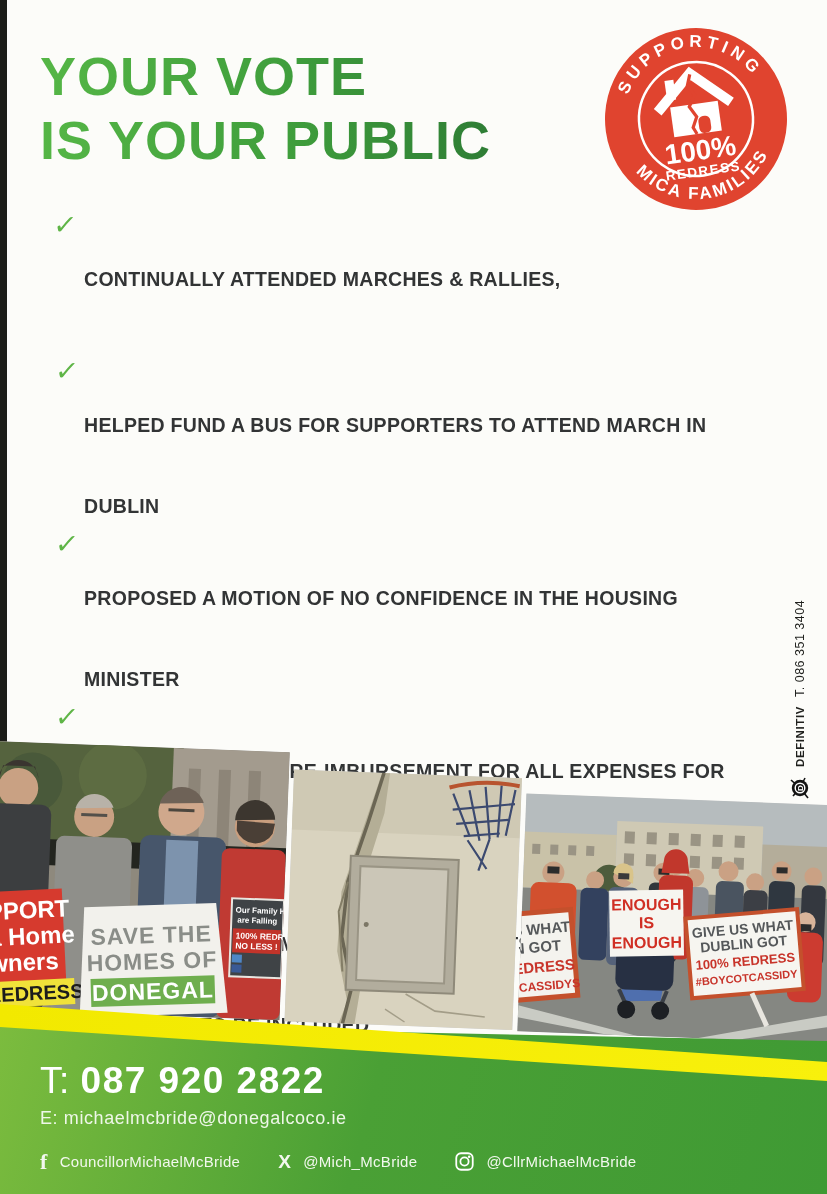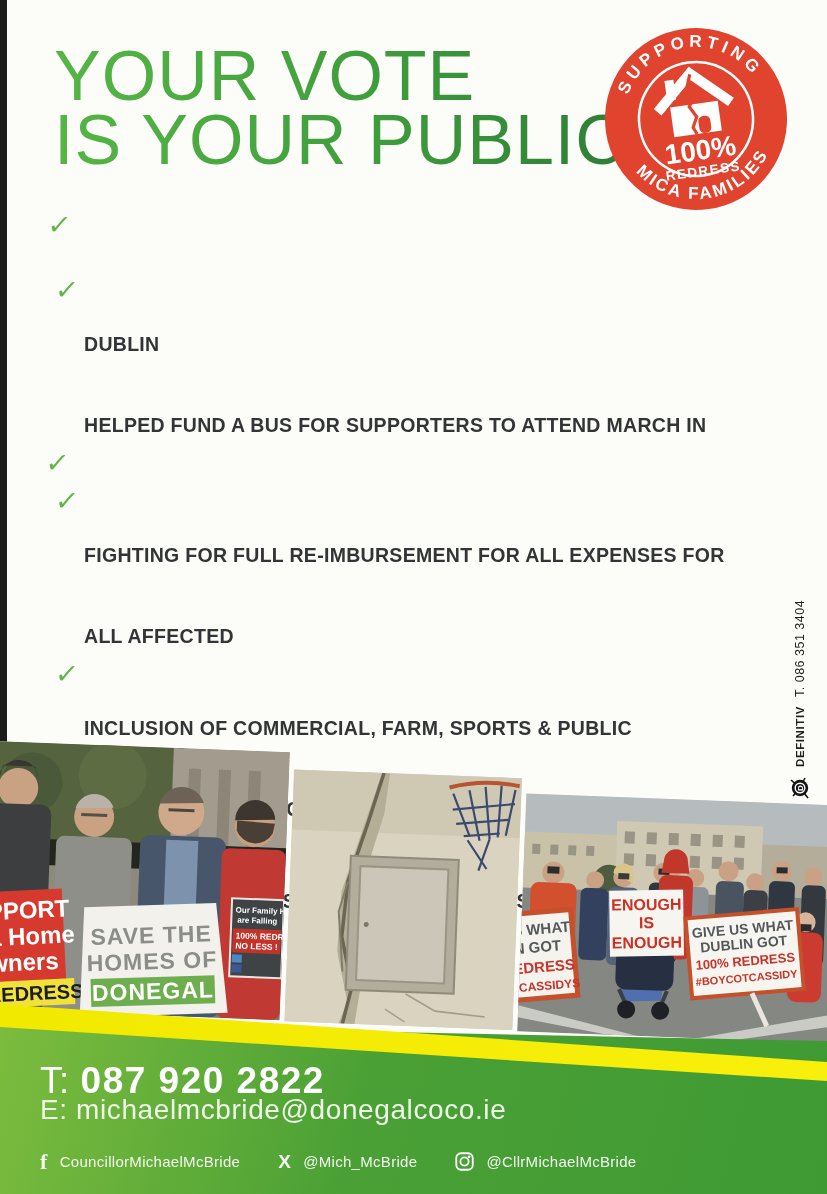--- a/index.html
+++ b/index.html
@@ -4,22 +4,22 @@
 <style>
   html,body{margin:0;padding:0;background:#777;}
   .page{
     position:relative;width:827px;height:1194px;margin:0 auto;
     background:#fcfcf9;overflow:hidden;
     font-family:"Liberation Sans",sans-serif;
   }
   .left-edge{position:absolute;left:0;top:0;width:7px;height:1012px;background:#1c1d19;z-index:0;}
 
   
-  .headline{position:absolute;left:54px;top:44px;z-index:1;
-    font-weight:400;font-size:70px;line-height:64px;letter-spacing:1px;
+  .headline{position:absolute;left:40px;top:44px;z-index:1;
+    font-weight:700;font-size:54px;line-height:64px;letter-spacing:1px;
     background:linear-gradient(90deg,#55b646 0%,#3f9e3c 55%,#2e7d35 100%);
     -webkit-background-clip:text;background-clip:text;color:transparent;}
   .headline div{white-space:nowrap;}
 
   
   .badge{position:absolute;left:601px;top:24px;width:190px;height:190px;z-index:1;}
   .badge text{font-family:"Liberation Sans",sans-serif;}
 
   
   .checklist{position:absolute;left:46px;top:212px;width:700px;z-index:1;}
@@ -48,21 +48,21 @@
   .stripe{position:absolute;left:0;top:998px;width:827px;height:86px;z-index:3;
     background:linear-gradient(90deg,#f2e900,#f8f00c);
     clip-path:polygon(0 6px,100% 64px,100% 83px,0 29px);}
   .footer{position:absolute;left:0;top:1014px;width:827px;height:180px;z-index:2;
     background:linear-gradient(105deg,#7cbc3e 0%,#4aa035 45%,#3f9a34 100%);
     clip-path:polygon(0 10px,100% 27px,100% 100%,0 100%);}
   .footer-content{position:absolute;left:0;top:1014px;width:662px;height:180px;z-index:4;color:#fff;}
   .phone-line{position:absolute;left:40px;top:46px;font-size:37px;letter-spacing:.5px;}
   .phone-line .plabel{font-weight:400;}
   .phone-line .pnum{font-weight:700;letter-spacing:1.5px;}
-  .email-line{position:absolute;left:40px;top:80px;font-size:28px;font-weight:400;
+  .email-line{position:absolute;left:40px;top:94px;font-size:18px;font-weight:400;
     color:#eef7e8;letter-spacing:.6px;}
   .social{position:absolute;left:40px;top:138px;display:flex;align-items:center;gap:12px;
     font-size:15px;color:#f2f8ee;letter-spacing:.3px;}
   .social .gap{width:14px;}
   .fb-glyph{font-family:"Liberation Serif",serif;font-weight:700;font-size:22px;line-height:18px;}
   .x-glyph{font-weight:700;font-size:19px;line-height:18px;}
 </style>
 </head>
 <body>
 
@@ -98,30 +98,34 @@
       </g>
       <text x="95" y="136" text-anchor="middle" fill="#ffffff" font-size="28" font-weight="700">100%</text>
       <text x="95" y="152" text-anchor="middle" fill="#ffffff" font-size="13.5" font-weight="700" letter-spacing="1.5">REDRESS</text>
     </g>
   </svg>
 
   <div class="checklist">
     <div class="check-item">
       <span class="check">✓</span>
       <span class="check-text">
+        <div>CONTINUALLY ATTENDED MARCHES &amp; RALLIES,</div>
         </span>
     </div>
     <div class="check-item">
       <span class="check">✓</span>
       <span class="check-text">
-        <div>DUBLIN</div>
-        <div>HELPED FUND A BUS FOR SUPPORTERS TO ATTEND MARCH IN</div></span>
-    </div>
-    <div class="check-item">
-      <span class="check">✓</span>
+        <div>HELPED FUND A BUS FOR SUPPORTERS TO ATTEND MARCH IN</div>
+        <div>DUBLIN</div></span>
+    </div>
+    <div class="check-item">
+      <span class="check">✓</span>
+      <span class="check-text">
+        <div>PROPOSED A MOTION OF NO CONFIDENCE IN THE HOUSING</div>
+        <div>MINISTER</div></span>
     </div>
     <div class="check-item">
       <span class="check">✓</span>
       <span class="check-text">
         <div>FIGHTING FOR FULL RE-IMBURSEMENT FOR ALL EXPENSES FOR</div>
         <div>ALL AFFECTED</div></span>
     </div>
     <div class="check-item">
       <span class="check">✓</span>
       <span class="check-text">

